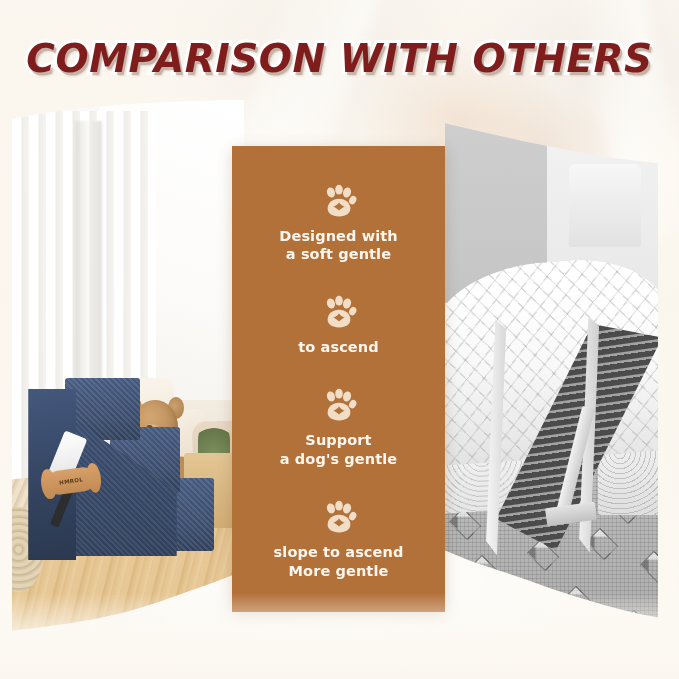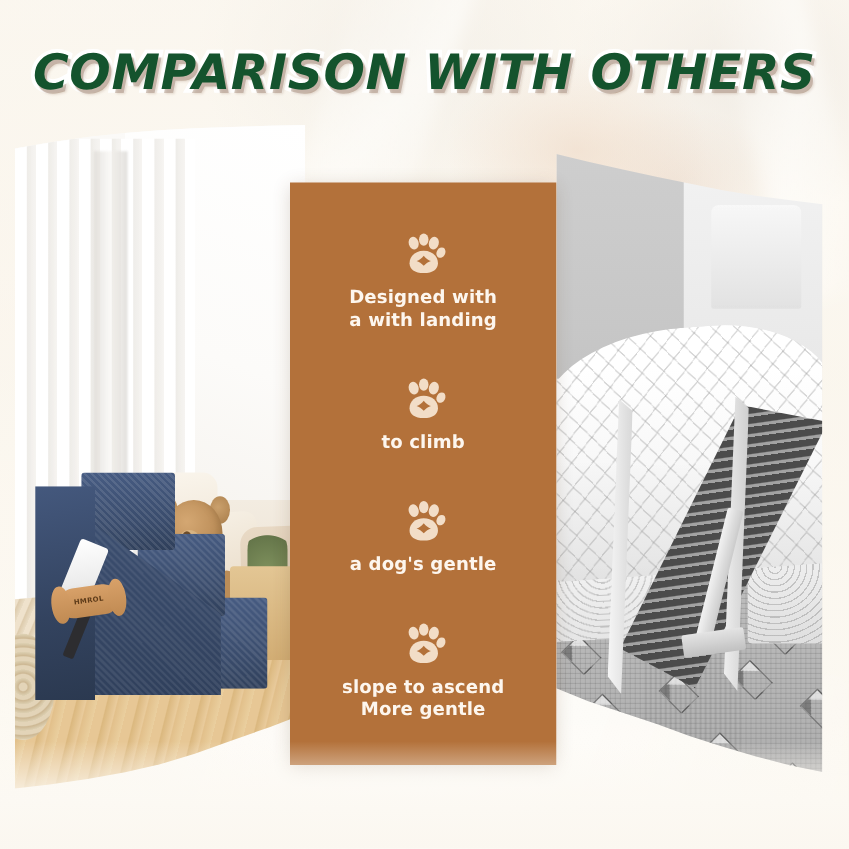--- a/index.html
+++ b/index.html
@@ -57,21 +57,21 @@
     text-align: center;
     z-index: 30;
   }
   .title {
     display: inline-block;
     font-family: "DejaVu Sans", sans-serif;
     font-size: 39px;
     font-weight: bold;
     font-style: italic;
     letter-spacing: .5px;
-    color: #14532d;
+    color: #7f1d1d;
     -webkit-text-stroke: 6px #ffffff;
     paint-order: stroke fill;
     text-shadow:
       2px 3px 0 rgba(120,80,50,.30),
       3px 4px 2px rgba(120,80,50,.18);
     white-space: nowrap;
   }
 
   
   .panel {
@@ -479,48 +479,49 @@
         <svg class="paw" viewBox="0 0 40 38" aria-hidden="true">
           <ellipse cx="11.5" cy="9" rx="4.2" ry="5.4" fill="#f2ddc7" transform="rotate(-16 11.5 9)"></ellipse>
           <ellipse cx="20" cy="6" rx="4.0" ry="5.2" fill="#f2ddc7"></ellipse>
           <ellipse cx="28.5" cy="9" rx="4.2" ry="5.4" fill="#f2ddc7" transform="rotate(16 28.5 9)"></ellipse>
           <ellipse cx="34.5" cy="17" rx="3.6" ry="4.6" fill="#f2ddc7" transform="rotate(28 34.5 17)"></ellipse>
           <path d="M20 15.5c7 0 12 4.6 12 10.4 0 5-4.3 8.3-12 8.3S8 30.9 8 25.9c0-5.8 5-10.4 12-10.4z" fill="#f2ddc7"></path>
           <path d="M20 19.6c-1.8 2.6-4.4 4-6.1 4.4 2.1.7 4.3 2.1 6.1 4 1.8-1.9 4-3.3 6.1-4-1.7-.4-4.3-1.8-6.1-4.4z" fill="#b3713a"></path>
         </svg>
         <div class="feature-text">
           <div>Designed with</div>
-          <div>a with landing</div>
+          <div>a soft gentle</div>
         </div>
       </div>
 
       <div class="feature">
         <svg class="paw" viewBox="0 0 40 38" aria-hidden="true">
           <ellipse cx="11.5" cy="9" rx="4.2" ry="5.4" fill="#f2ddc7" transform="rotate(-16 11.5 9)"></ellipse>
           <ellipse cx="20" cy="6" rx="4.0" ry="5.2" fill="#f2ddc7"></ellipse>
           <ellipse cx="28.5" cy="9" rx="4.2" ry="5.4" fill="#f2ddc7" transform="rotate(16 28.5 9)"></ellipse>
           <ellipse cx="34.5" cy="17" rx="3.6" ry="4.6" fill="#f2ddc7" transform="rotate(28 34.5 17)"></ellipse>
           <path d="M20 15.5c7 0 12 4.6 12 10.4 0 5-4.3 8.3-12 8.3S8 30.9 8 25.9c0-5.8 5-10.4 12-10.4z" fill="#f2ddc7"></path>
           <path d="M20 19.6c-1.8 2.6-4.4 4-6.1 4.4 2.1.7 4.3 2.1 6.1 4 1.8-1.9 4-3.3 6.1-4-1.7-.4-4.3-1.8-6.1-4.4z" fill="#b3713a"></path>
         </svg>
         <div class="feature-text">
-          <div>to climb</div>
+          <div>to ascend</div>
         </div>
       </div>
 
       <div class="feature">
         <svg class="paw" viewBox="0 0 40 38" aria-hidden="true">
           <ellipse cx="11.5" cy="9" rx="4.2" ry="5.4" fill="#f2ddc7" transform="rotate(-16 11.5 9)"></ellipse>
           <ellipse cx="20" cy="6" rx="4.0" ry="5.2" fill="#f2ddc7"></ellipse>
           <ellipse cx="28.5" cy="9" rx="4.2" ry="5.4" fill="#f2ddc7" transform="rotate(16 28.5 9)"></ellipse>
           <ellipse cx="34.5" cy="17" rx="3.6" ry="4.6" fill="#f2ddc7" transform="rotate(28 34.5 17)"></ellipse>
           <path d="M20 15.5c7 0 12 4.6 12 10.4 0 5-4.3 8.3-12 8.3S8 30.9 8 25.9c0-5.8 5-10.4 12-10.4z" fill="#f2ddc7"></path>
           <path d="M20 19.6c-1.8 2.6-4.4 4-6.1 4.4 2.1.7 4.3 2.1 6.1 4 1.8-1.9 4-3.3 6.1-4-1.7-.4-4.3-1.8-6.1-4.4z" fill="#b3713a"></path>
         </svg>
         <div class="feature-text">
+          <div>Support</div>
           <div>a dog's gentle</div>
         </div>
       </div>
 
       <div class="feature">
         <svg class="paw" viewBox="0 0 40 38" aria-hidden="true">
           <ellipse cx="11.5" cy="9" rx="4.2" ry="5.4" fill="#f2ddc7" transform="rotate(-16 11.5 9)"></ellipse>
           <ellipse cx="20" cy="6" rx="4.0" ry="5.2" fill="#f2ddc7"></ellipse>
           <ellipse cx="28.5" cy="9" rx="4.2" ry="5.4" fill="#f2ddc7" transform="rotate(16 28.5 9)"></ellipse>
           <ellipse cx="34.5" cy="17" rx="3.6" ry="4.6" fill="#f2ddc7" transform="rotate(28 34.5 17)"></ellipse>

